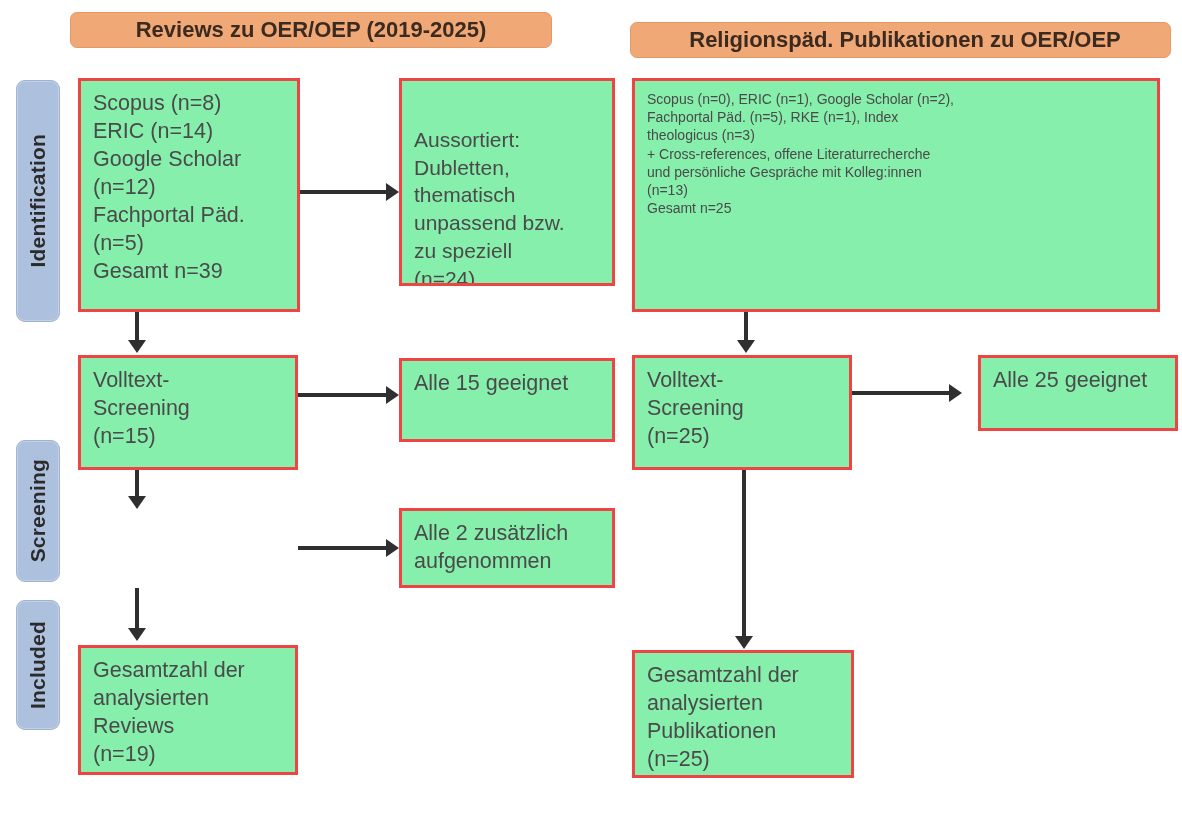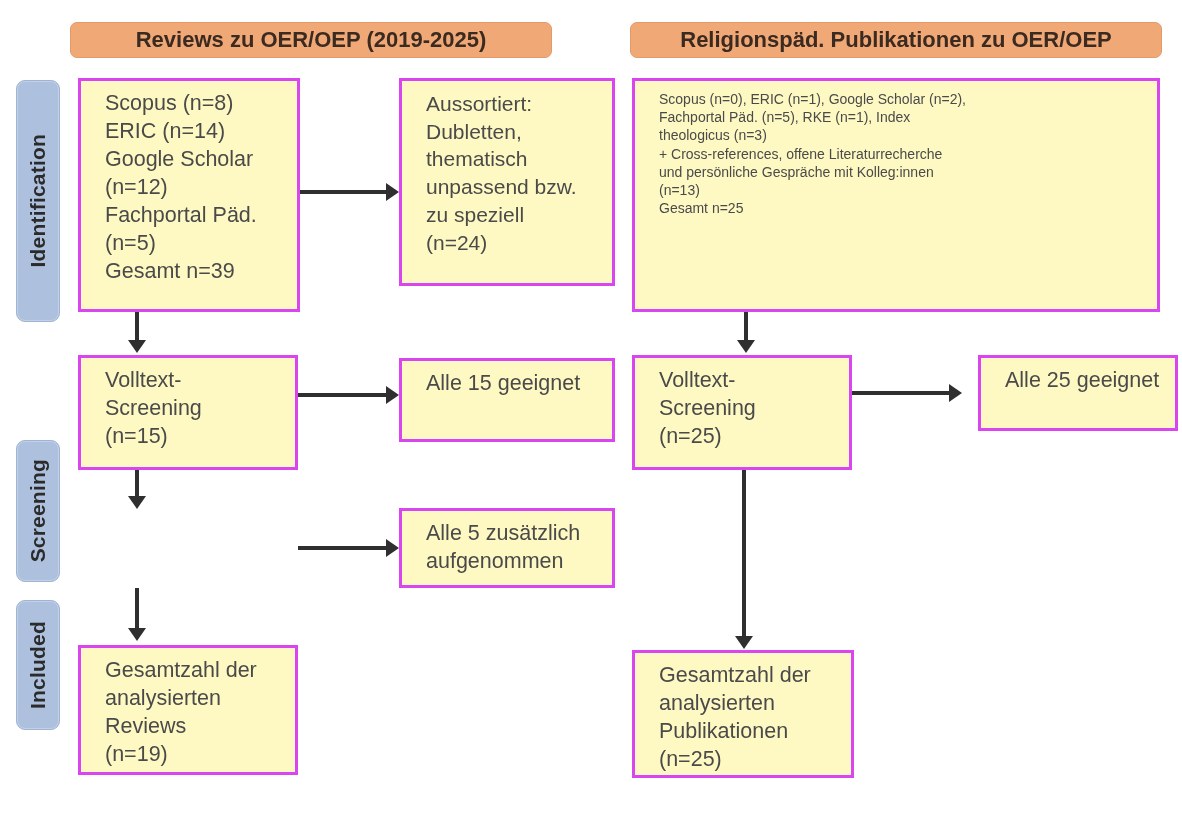--- a/index.html
+++ b/index.html
@@ -38,34 +38,34 @@
     display:flex;align-items:center;justify-content:center;
     color:#3a2a20;
     font-size:22px;
     font-weight:700;
     white-space:nowrap;
   }
 
   
   .box{
     position:absolute;
-    background:#fef9c3;
-    border:3px solid #d946ef;
+    background:#86efac;
+    border:3px solid #ef4444;
     box-sizing:border-box;
-    padding:9px 10px 6px 24px;
+    padding:9px 10px 6px 12px;
     overflow:hidden;
   }
   .box .txt{
     font-size:21.5px;
     line-height:1.30;
     color:#4a4a4a;
     white-space:pre-line;
     font-weight:400;
   }
-  .box.small .txt{font-size:21px;line-height:1.32;}
+  .box.small .txt{font-size:21px;line-height:1.32;margin-top:36px;}
   .box.wide .txt{font-size:14px;line-height:1.30;}
 
   
   .vline,.hline{position:absolute;background:#2f2f2f;}
   .vline{width:4px;}
   .hline{height:4px;}
   .arr-down{
     position:absolute;width:0;height:0;
     border-left:9px solid transparent;
     border-right:9px solid transparent;
@@ -86,24 +86,24 @@
   <div class="pill" style="left:16px;top:80px;width:42px;height:240px;">
     <span>Identification</span>
   </div>
   <div class="pill" style="left:16px;top:440px;width:42px;height:140px;">
     <span>Screening</span>
   </div>
   <div class="pill" style="left:16px;top:600px;width:42px;height:128px;">
     <span>Included</span>
   </div>
 
-  <div class="hdr" style="left:70px;top:22px;width:480px;height:34px;">
+  <div class="hdr" style="left:70px;top:12px;width:480px;height:34px;">
     <span>Reviews zu OER/OEP (2019-2025)</span>
   </div>
-  <div class="hdr" style="left:630px;top:22px;width:530px;height:34px;">
+  <div class="hdr" style="left:630px;top:22px;width:530px;height:34px;padding-left:9px;">
     <span>Religionspäd. Publikationen zu OER/OEP</span>
   </div>
 
   <div class="box" style="left:78px;top:78px;width:222px;height:234px;">
     <div class="txt">Scopus (n=8)
 ERIC (n=14)
 Google Scholar
 (n=12)
 Fachportal Päd.
 (n=5)
@@ -135,21 +135,21 @@
     <div class="txt">Alle 15 geeignet</div>
   </div>
   <div class="hline" style="left:298px;top:393px;width:88px;"></div>
   <div class="arr-right" style="left:386px;top:386px;"></div>
 
   <div class="vline" style="left:135px;top:470px;width:4px;height:28px;"></div>
   <div class="arr-down" style="left:128px;top:496px;"></div>
 
 
   <div class="box" style="left:399px;top:508px;width:216px;height:80px;">
-    <div class="txt">Alle 5 zusätzlich
+    <div class="txt">Alle 2 zusätzlich
 aufgenommen</div>
   </div>
   <div class="hline" style="left:298px;top:546px;width:88px;"></div>
   <div class="arr-right" style="left:386px;top:539px;"></div>
 
   <div class="vline" style="left:135px;top:588px;width:4px;height:42px;"></div>
   <div class="arr-down" style="left:128px;top:628px;"></div>
 
   <div class="box" style="left:78px;top:645px;width:220px;height:130px;">
     <div class="txt">Gesamtzahl der

